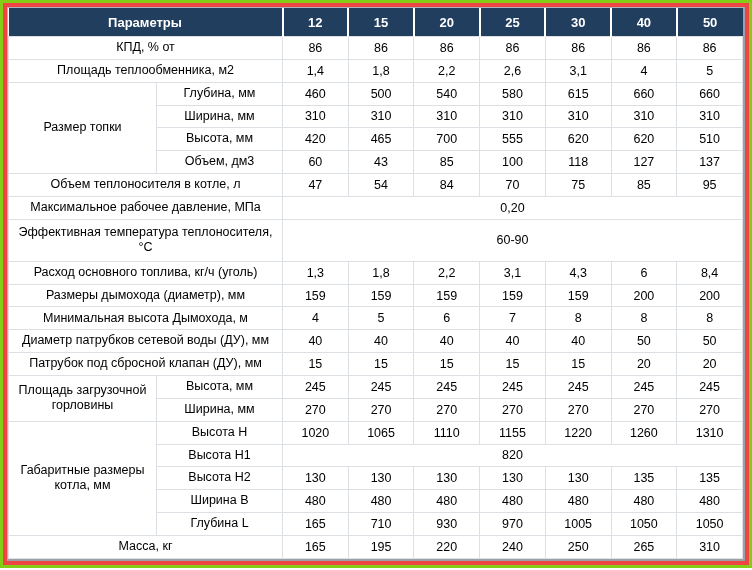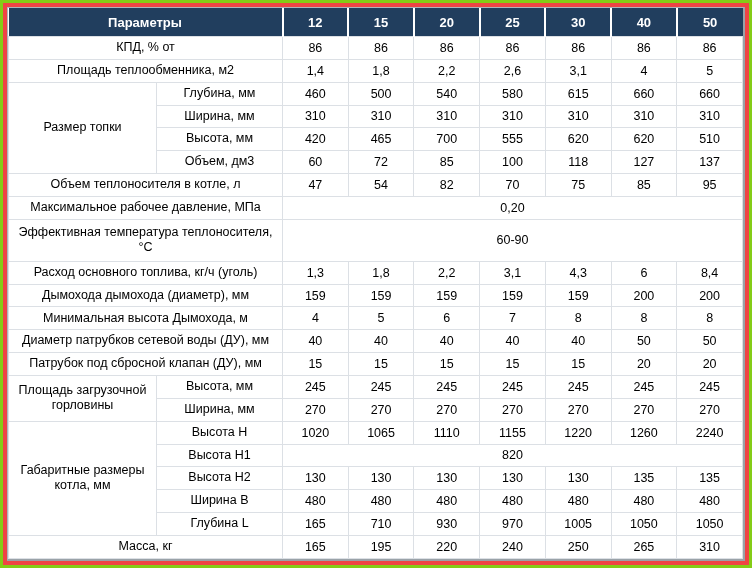--- a/index.html
+++ b/index.html
@@ -135,32 +135,32 @@
             <td class="value-cell">465</td>
             <td class="value-cell">700</td>
             <td class="value-cell">555</td>
             <td class="value-cell">620</td>
             <td class="value-cell">620</td>
             <td class="value-cell">510</td>
           </tr>
           <tr>
             <td class="sub-cell">Объем, дм3</td>
             <td class="value-cell">60</td>
-            <td class="value-cell">72</td>
+            <td class="value-cell">43</td>
             <td class="value-cell">85</td>
             <td class="value-cell">100</td>
             <td class="value-cell">118</td>
             <td class="value-cell">127</td>
             <td class="value-cell">137</td>
           </tr>
           <tr>
             <td class="label-cell" colspan="2">Объем теплоносителя в котле, л</td>
             <td class="value-cell">47</td>
             <td class="value-cell">54</td>
-            <td class="value-cell">82</td>
+            <td class="value-cell">84</td>
             <td class="value-cell">70</td>
             <td class="value-cell">75</td>
             <td class="value-cell">85</td>
             <td class="value-cell">95</td>
           </tr>
           <tr>
             <td class="label-cell" colspan="2">Максимальное рабочее давление, МПа</td>
             <td class="merged-cell" colspan="7">0,20</td>
           </tr>
           <tr>
@@ -171,21 +171,21 @@
             <td class="label-cell" colspan="2">Расход основного топлива, кг/ч (уголь)</td>
             <td class="value-cell">1,3</td>
             <td class="value-cell">1,8</td>
             <td class="value-cell">2,2</td>
             <td class="value-cell">3,1</td>
             <td class="value-cell">4,3</td>
             <td class="value-cell">6</td>
             <td class="value-cell">8,4</td>
           </tr>
           <tr>
-            <td class="label-cell" colspan="2">Дымохода дымохода (диаметр), мм</td>
+            <td class="label-cell" colspan="2">Размеры дымохода (диаметр), мм</td>
             <td class="value-cell">159</td>
             <td class="value-cell">159</td>
             <td class="value-cell">159</td>
             <td class="value-cell">159</td>
             <td class="value-cell">159</td>
             <td class="value-cell">200</td>
             <td class="value-cell">200</td>
           </tr>
           <tr>
             <td class="label-cell" colspan="2">Минимальная высота Дымохода, м</td>
@@ -240,21 +240,21 @@
           </tr>
           <tr>
             <td class="group-cell" rowspan="5">Габаритные размеры котла, мм</td>
             <td class="sub-cell">Высота Н</td>
             <td class="value-cell">1020</td>
             <td class="value-cell">1065</td>
             <td class="value-cell">1110</td>
             <td class="value-cell">1155</td>
             <td class="value-cell">1220</td>
             <td class="value-cell">1260</td>
-            <td class="value-cell">2240</td>
+            <td class="value-cell">1310</td>
           </tr>
           <tr>
             <td class="sub-cell">Высота Н1</td>
             <td class="merged-cell" colspan="7">820</td>
           </tr>
           <tr>
             <td class="sub-cell">Высота Н2</td>
             <td class="value-cell">130</td>
             <td class="value-cell">130</td>
             <td class="value-cell">130</td>

